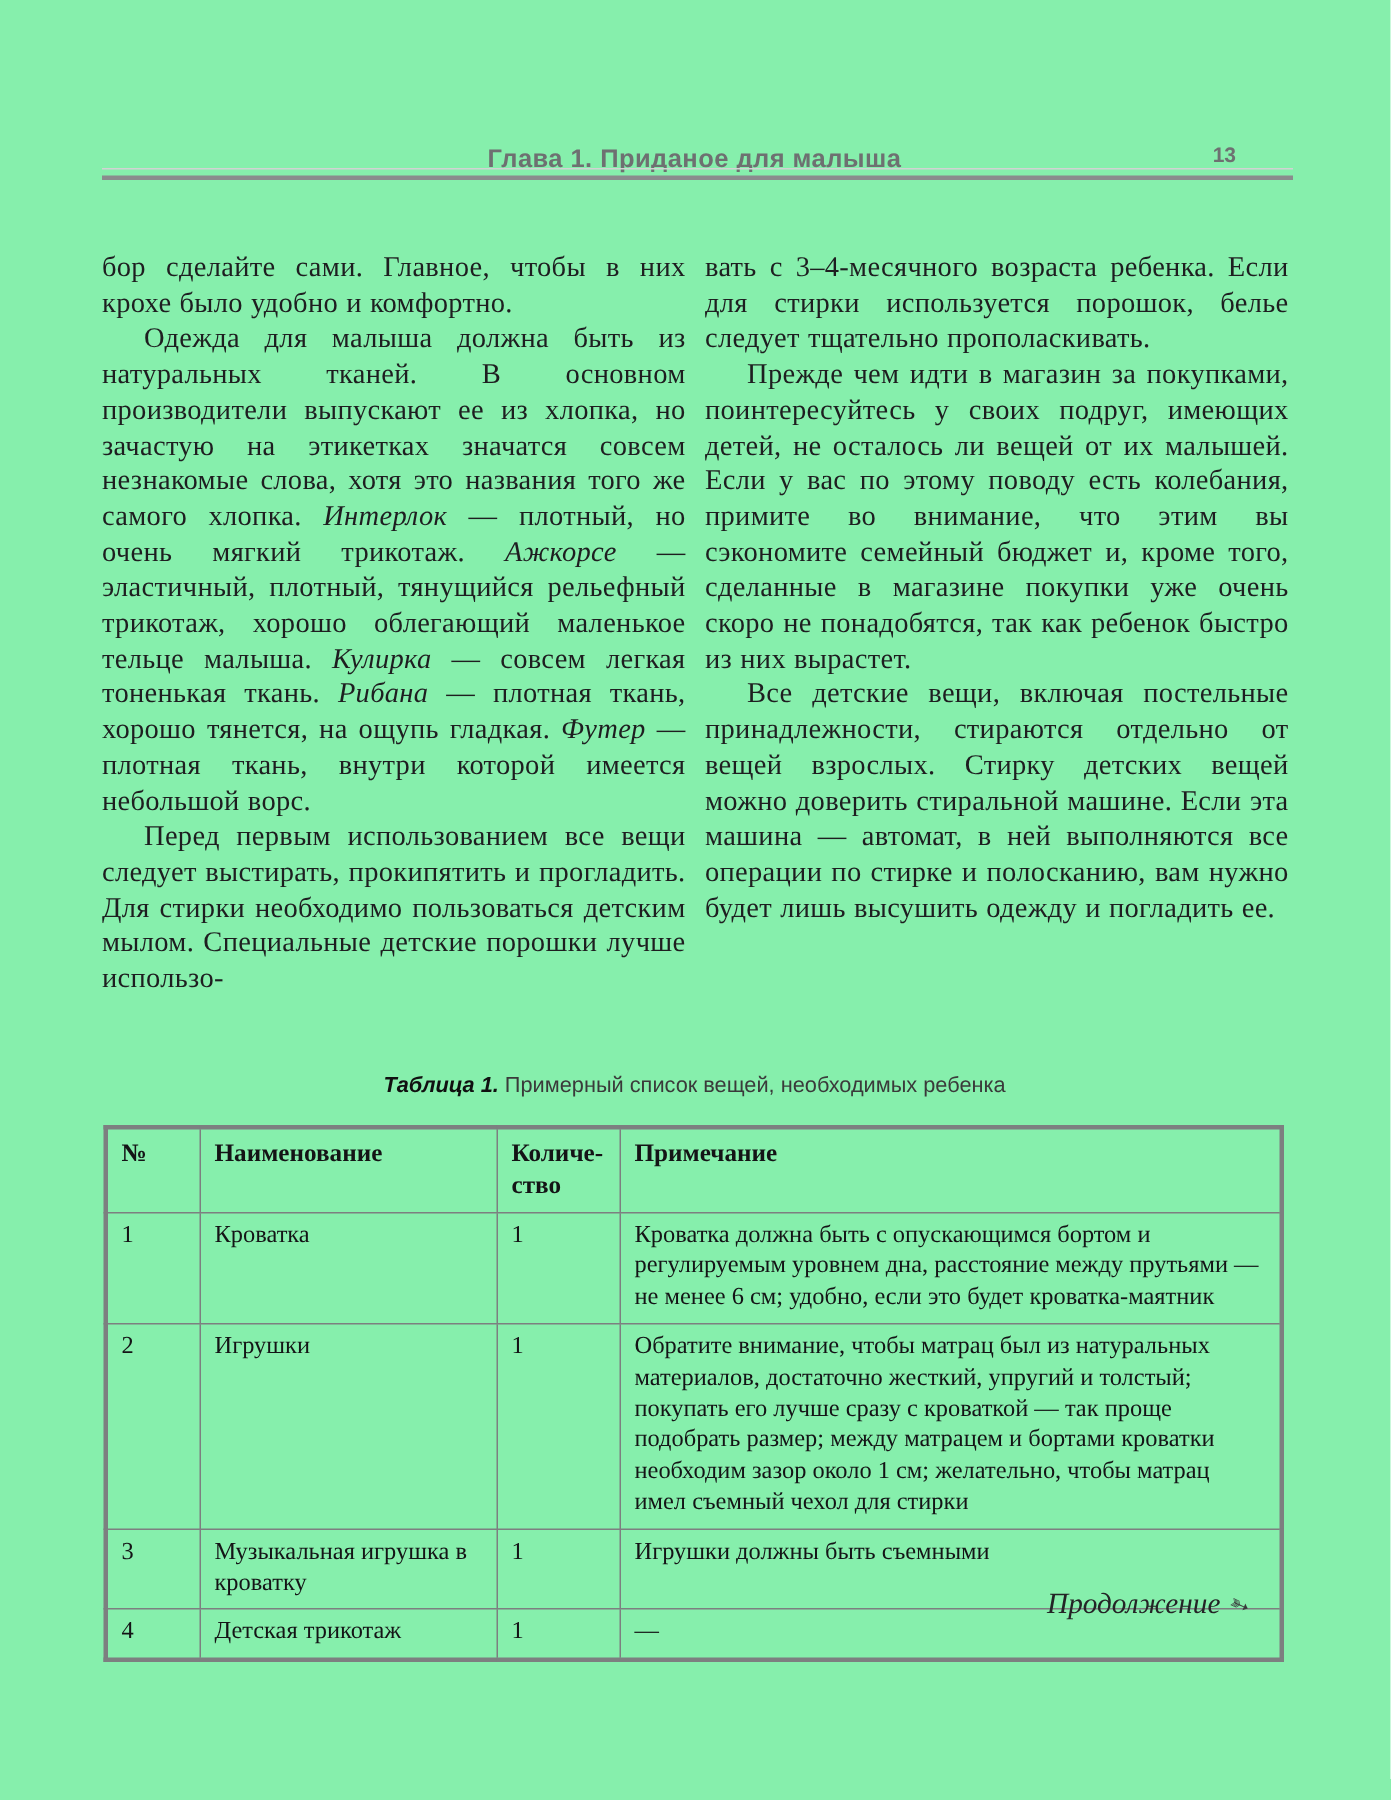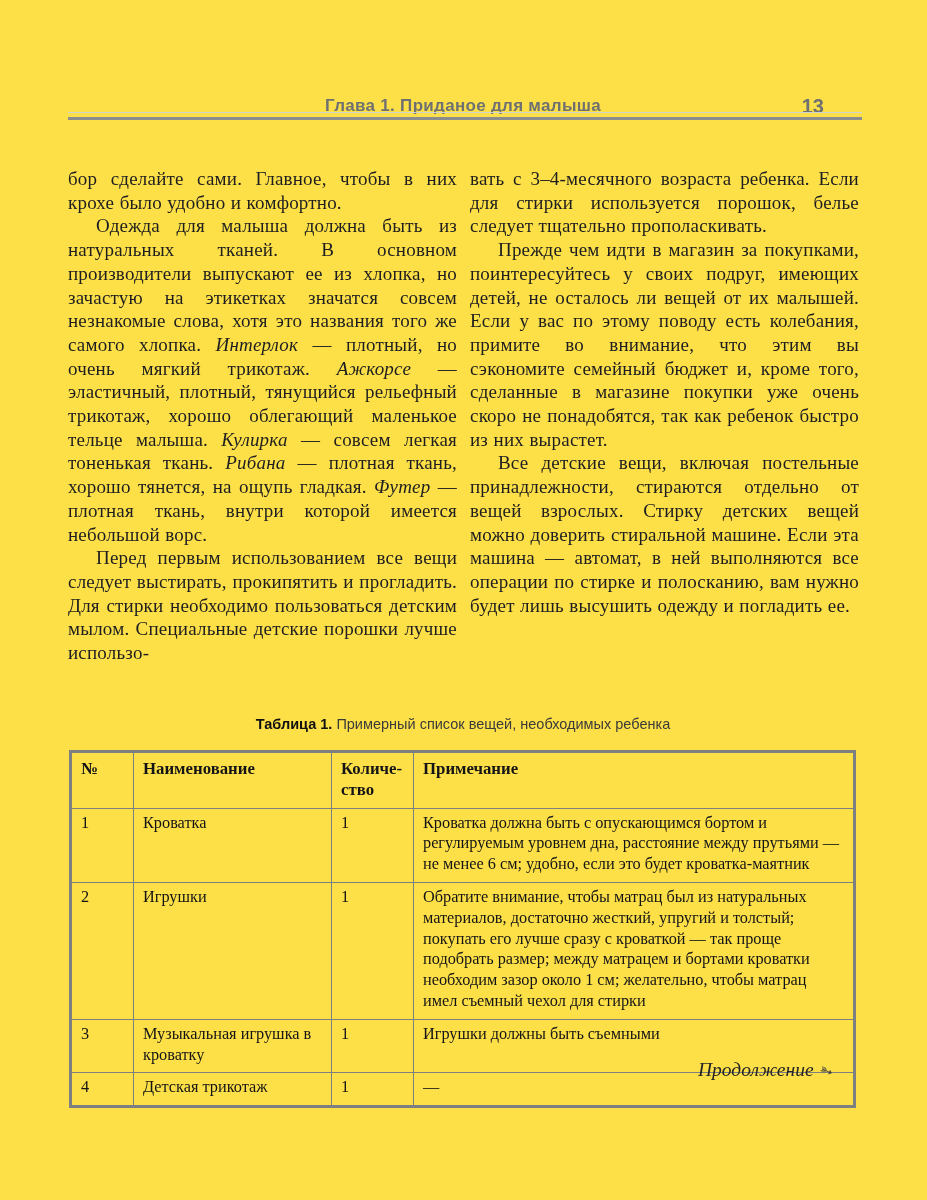--- a/index.html
+++ b/index.html
@@ -1,40 +1,40 @@
 <!DOCTYPE html>
 <html lang="ru"><head>
 <meta charset="utf-8">
 <style>
   html,body{margin:0;padding:0;background:#ffffff;}
-  .page{position:relative;width:927px;height:1200px;background:#fde047;overflow:hidden;
+  .page{position:relative;width:927px;height:1200px;background:#86efac;overflow:hidden;
         font-family:"Liberation Serif",serif;color:#1e1e20;}
 
   
   .runhead-title{position:absolute;top:96px;left:68px;width:790px;text-align:center;
         font-family:"Liberation Sans",sans-serif;font-weight:bold;font-size:17px;
         letter-spacing:.3px;color:#6e7071;}
   .runhead-number{position:absolute;top:95px;left:68px;width:756px;text-align:right;
-        font-family:"Liberation Sans",sans-serif;font-weight:bold;font-size:20px;color:#6e7071;}
+        font-family:"Liberation Sans",sans-serif;font-weight:bold;font-size:14px;color:#6e7071;}
   .rule-light{position:absolute;top:112px;left:68px;width:794px;height:1px;background:#d2d3d3;}
   .rule-dark{position:absolute;top:117px;left:68px;width:794px;height:3px;background:#8a8c8d;}
 
   
   .col{position:absolute;top:167px;width:389px;}
   .col-left{left:68px;}
   .col-right{left:470px;}
   .col p{margin:0;font-size:19px;line-height:23.7px;text-align:justify;
         letter-spacing:.2px;word-spacing:.5px;}
   .col p.indent{text-indent:28px;}
   .it{font-style:italic;}
 
   
   .tbl-caption{position:absolute;top:716px;left:68px;width:790px;text-align:center;
         font-family:"Liberation Sans",sans-serif;font-size:14.5px;color:#3a3a3a;}
-  .tbl-caption .cap-label{font-weight:bold;color:#101010;}
+  .tbl-caption .cap-label{font-weight:bold;color:#101010;font-style:italic;}
 
   
   .tbl{position:absolute;top:750px;left:69px;width:787px;border-collapse:collapse;
         border:3px solid #7d7f80;font-size:16.3px;line-height:20.8px;color:#141416;
         table-layout:fixed;}
   .tbl th,.tbl td{border:1.6px solid #7d7f80;vertical-align:top;text-align:left;
         padding:4px 10px 7px 9px;font-weight:normal;}
   .tbl th{font-weight:bold;font-size:16.8px;white-space:pre-line;padding-top:6px;}
   .c-num{width:42px;}
   .c-name{width:178px;}

